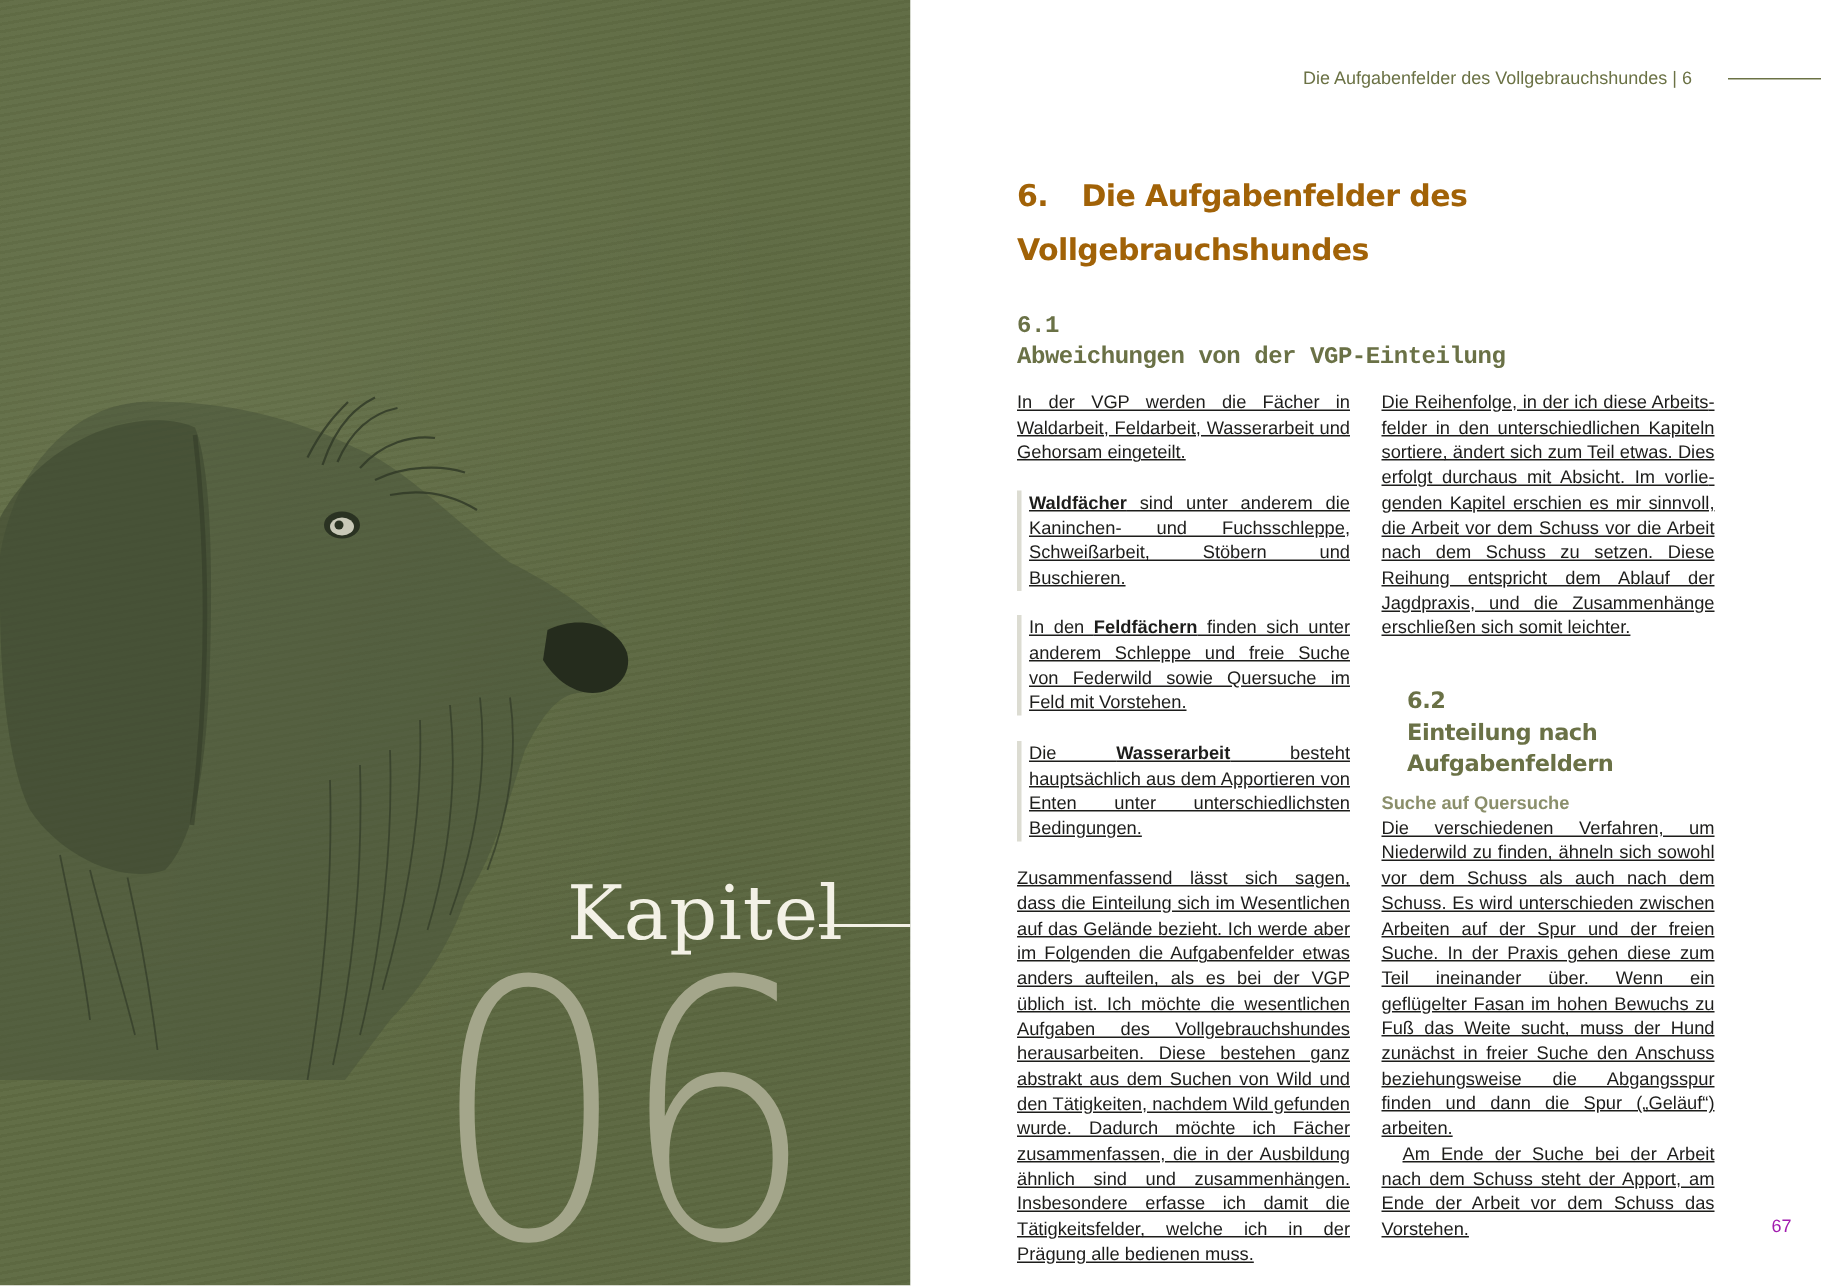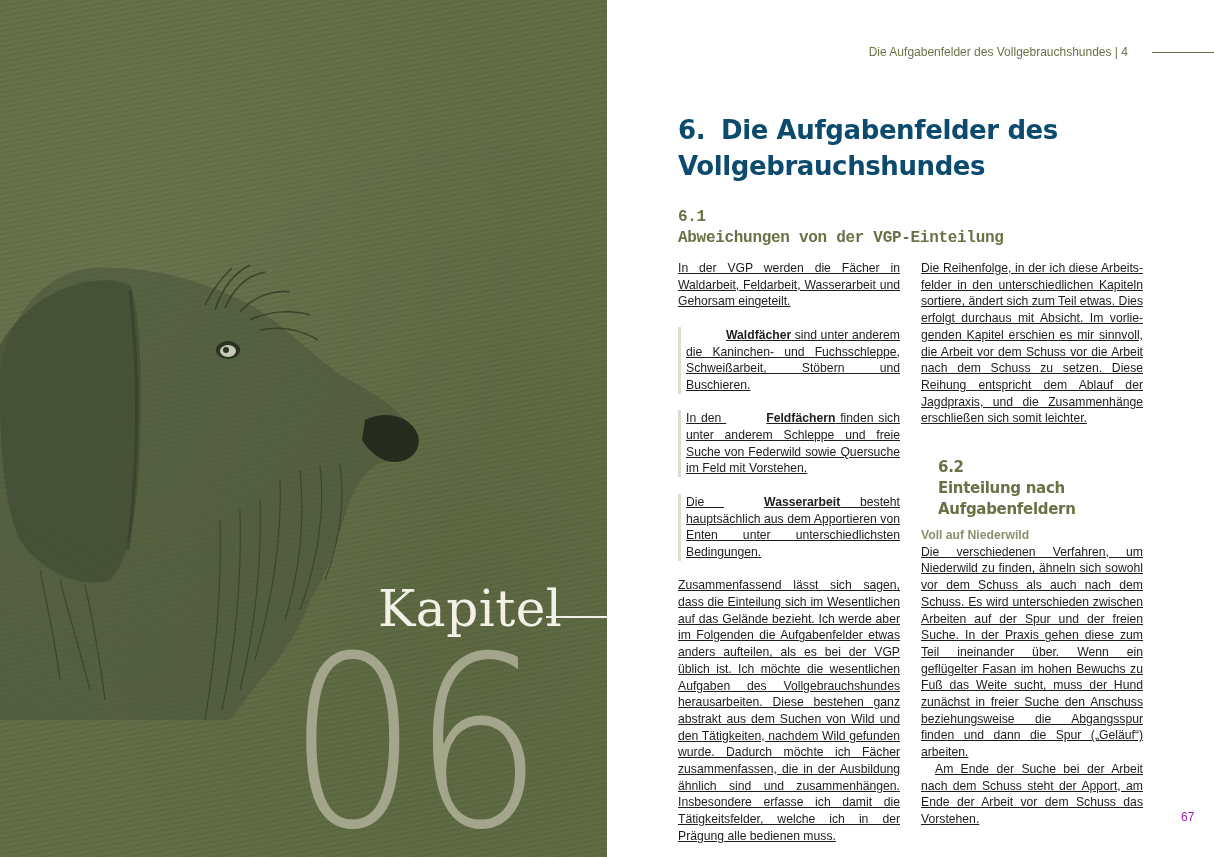--- a/index.html
+++ b/index.html
@@ -38,21 +38,21 @@
     position: absolute; right: 86px; top: 45px;
     font-size: 12px; color: #6b7245; white-space: nowrap;
   }
   .running-header-rule {
     position: absolute; left: 545px; top: 52px; width: 62px; height: 1px; background: #6b7245;
   }
 
   .chapter-title {
     position: absolute; left: 71px; top: 112px; width: 420px;
     font-family: "DejaVu Sans", sans-serif; font-weight: bold;
-    font-size: 26px; line-height: 36px; color: #0c4a6e; letter-spacing: -0.4px;
+    font-size: 20px; line-height: 36px; color: #a16207; letter-spacing: -0.4px;
   }
   .chapter-title .num { display: inline-block; width: 43px; }
 
   .section-heading {
     position: absolute; font-family: "DejaVu Sans", sans-serif;
     color: #6a7146; font-weight: bold; letter-spacing: -0.3px;
   }
   .sec-6-1 { left: 71px; top: 207px; font-size: 16px; line-height: 21px; font-family: Liberation Mono, monospace; }
   .sec-6-2 { left: 331px; top: 457px; font-size: 15px; line-height: 21px; width: 230px; }
 
@@ -60,21 +60,21 @@
     position: absolute; width: 222px;
     font-family: "Liberation Sans", sans-serif; font-size: 12.2px; line-height: 16.7px;
     color: #1d1d1b; text-align: justify; hyphens: manual;
   }
   .col-left { left: 71px; top: 260px; }
   .col-right { left: 314px; top: 260px; }
   .col p { margin: 0 0 16.7px 0; text-decoration: underline; }
   .col p.callout {
     border-left: 3px solid #dcdcd2; padding-left: 5px; margin-left: 0; margin-right: 0;
   }
-  .col b { font-weight: bold; margin-left: 40px; }
+  .col b { font-weight: bold; }
   .subhead {
     color: #8b8f6b; font-weight: bold; font-size: 12.2px; line-height: 16.7px; margin: 0;
   }
   .col-right-2 { left: 314px; top: 527px; }
   .col-right-2 p { margin: 0; }
   .col-right-2 p.indent { text-indent: 14px; }
 
   .page-number {
     position: absolute; left: 574px; top: 810px; font-size: 12px; color: #a21caf;
   }
@@ -118,21 +118,21 @@
       <path d="M85,335 C95,380 100,410 105,450"></path>
     </g>
   </svg>
 
   <div class="chapter-word">Kapitel</div>
   <div class="chapter-rule"></div>
   <div class="chapter-number">06</div>
 </div>
 
 <div class="right-page">
-  <div class="running-header">Die Aufgabenfelder des Vollgebrauchshundes | 4</div>
+  <div class="running-header">Die Aufgabenfelder des Vollgebrauchshundes | 6</div>
   <div class="running-header-rule"></div>
 
   <h1 class="chapter-title">
     <span class="num">6.</span><span>Die Aufgabenfelder des</span><br>
     <span>Vollgebrauchshundes</span>
   </h1>
 
   <h2 class="section-heading sec-6-1">
     <span>6.1</span><br>
     <span>Abweichungen von der VGP-Einteilung</span>
@@ -150,19 +150,19 @@
     <p>Die Reihenfolge, in der ich diese Arbeits­felder in den unterschiedlichen Kapiteln sortiere, ändert sich zum Teil etwas. Dies erfolgt durchaus mit Absicht. Im vorlie­genden Kapitel erschien es mir sinnvoll, die Arbeit vor dem Schuss vor die Arbeit nach dem Schuss zu setzen. Diese Reihung entspricht dem Ablauf der Jagdpraxis, und die Zusammenhänge erschließen sich somit leichter.</p>
   </div>
 
   <h2 class="section-heading sec-6-2">
     <span>6.2</span><br>
     <span>Einteilung nach</span><br>
     <span>Aufgabenfeldern</span>
   </h2>
 
   <div class="col col-right-2">
-    <div class="subhead">Voll auf Niederwild</div>
+    <div class="subhead">Suche auf Quersuche</div>
     <p>Die verschiedenen Verfahren, um Nieder­wild zu finden, ähneln sich sowohl vor dem Schuss als auch nach dem Schuss. Es wird unterschieden zwischen Arbeiten auf der Spur und der freien Suche. In der Praxis gehen diese zum Teil ineinander über. Wenn ein geflügelter Fasan im hohen Bewuchs zu Fuß das Weite sucht, muss der Hund zunächst in freier Suche den Anschuss beziehungsweise die Abgangs­spur finden und dann die Spur („Geläuf“) arbeiten.</p>
     <p class="indent">Am Ende der Suche bei der Arbeit nach dem Schuss steht der Apport, am Ende der Arbeit vor dem Schuss das Vorstehen.</p>
   </div>
 
   <div class="page-number">67</div>
 </div>
 
 </body></html>

